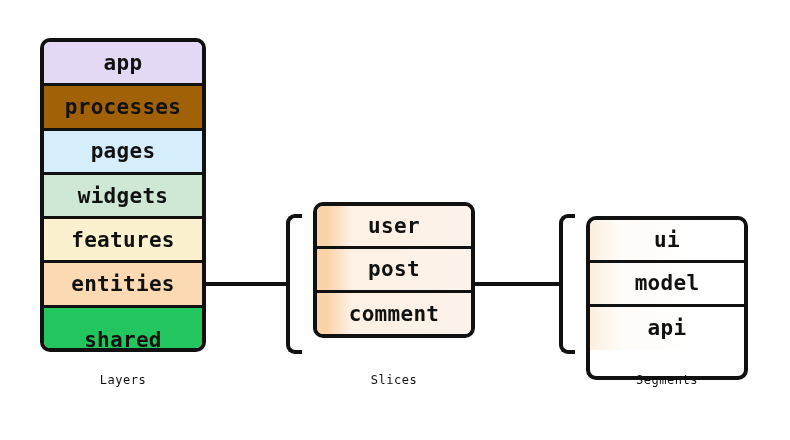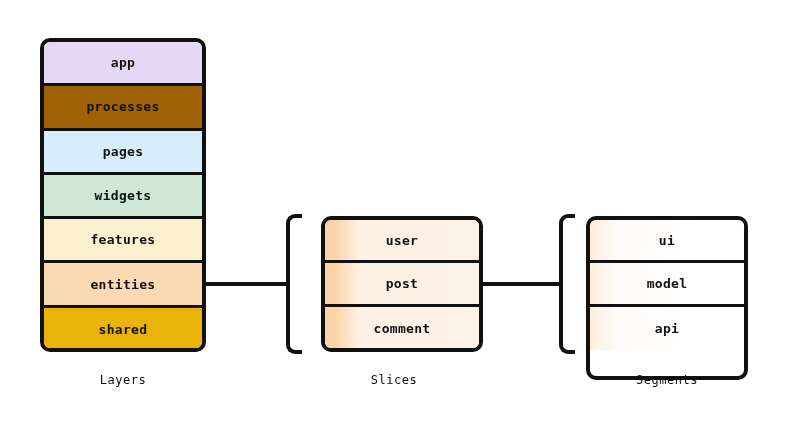--- a/index.html
+++ b/index.html
@@ -36,45 +36,44 @@
     align-items: center;
     justify-content: center;
     position: relative;
     border-bottom: 3px solid #111111;
   }
   .stack .row:last-child {
     border-bottom: none;
   }
   .row-label {
     font-weight: bold;
-    font-size: 13px;
+    font-size: 21px;
     color: #111111;
     letter-spacing: 0.3px;
     position: relative;
     z-index: 2;
   }
 
   
   #layers-stack {
     left: 40px;
     top: 38px;
     width: 166px;
     height: 314px;
   }
   #layers-stack .row {
     height: 44.3px;
   }
 
   
   #slices-stack {
     left: 313px;
-    top: 216px;
+    top: 202px;
     width: 162px;
     height: 136px;
-    margin-left: 8px;
   }
   #slices-stack .row {
     height: 43.3px;
   }
   
   #slices-stack .row::before {
     content: "";
     position: absolute;
     left: 0; top: 0; bottom: 0;
     width: 100%;
@@ -172,21 +171,21 @@
     </div>
     <div class="row" style="background:#cfe8d5;">
       <span class="row-label">widgets</span>
     </div>
     <div class="row" style="background:#fcf1cf;">
       <span class="row-label">features</span>
     </div>
     <div class="row" style="background:#fbd9b3;">
       <span class="row-label">entities</span>
     </div>
-    <div class="row" style="background:#eab308;">
+    <div class="row" style="background:#22c55e;align-items:flex-end;">
       <span class="row-label">shared</span>
     </div>
   </div>
 
   <div class="connector" id="connector-layers-slices"></div>
 
   <div class="bracket" id="bracket-slices"></div>
 
   <div class="stack" id="slices-stack">
     <div class="row">

